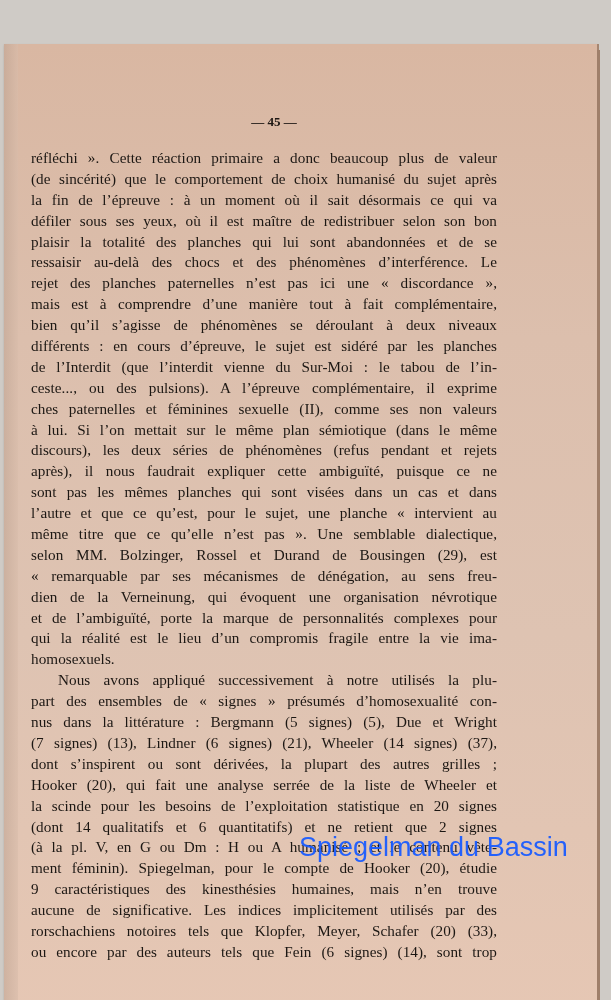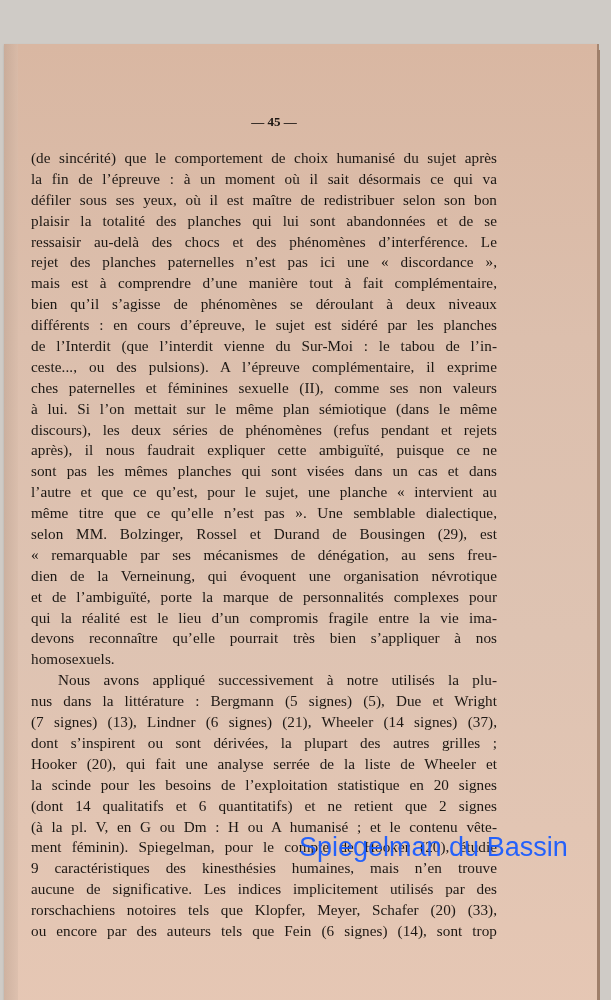--- a/index.html
+++ b/index.html
@@ -90,20 +90,21 @@
 <body>
 
 <div class="page">
   <div class="page-edge-left"></div>
   <div class="page-edge-right"></div>
 
   <div class="page-number">— 45 —</div>
 
   <div class="text-block" id="text-block">
       <div>
+        <span class="line">réfléchi ». Cette réaction primaire a donc beaucoup plus de valeur</span>
         <span class="line">(de sincérité) que le comportement de choix humanisé du sujet après</span>
         <span class="line">la fin de l’épreuve : à un moment où il sait désormais ce qui va</span>
         <span class="line">défiler sous ses yeux, où il est maître de redistribuer selon son bon</span>
         <span class="line">plaisir la totalité des planches qui lui sont abandonnées et de se</span>
         <span class="line">ressaisir au-delà des chocs et des phénomènes d’interférence. Le</span>
         <span class="line">rejet des planches paternelles n’est pas ici une « discordance »,</span>
         <span class="line">mais est à comprendre d’une manière tout à fait complémentaire,</span>
         <span class="line">bien qu’il s’agisse de phénomènes se déroulant à deux niveaux</span>
         <span class="line">différents : en cours d’épreuve, le sujet est sidéré par les planches</span>
         <span class="line">de l’Interdit (que l’interdit vienne du Sur-Moi : le tabou de l’in-</span>
@@ -113,25 +114,25 @@
         <span class="line">discours), les deux séries de phénomènes (refus pendant et rejets</span>
         <span class="line">après), il nous faudrait expliquer cette ambiguïté, puisque ce ne</span>
         <span class="line">sont pas les mêmes planches qui sont visées dans un cas et dans</span>
         <span class="line">l’autre et que ce qu’est, pour le sujet, une planche « intervient au</span>
         <span class="line">même titre que ce qu’elle n’est pas ». Une semblable dialectique,</span>
         <span class="line">selon MM. Bolzinger, Rossel et Durand de Bousingen (29), est</span>
         <span class="line">« remarquable par ses mécanismes de dénégation, au sens freu-</span>
         <span class="line">dien de la Verneinung, qui évoquent une organisation névrotique</span>
         <span class="line">et de l’ambiguïté, porte la marque de personnalités complexes pour</span>
         <span class="line">qui la réalité est le lieu d’un compromis fragile entre la vie ima-</span>
-        <span class="line">devons reconnaître qu’elle pourrait très bien s’appliquer à nos</span>
         <span class="line last">homosexuels.</span>
       </div>
       <div>
         <span class="line indent">Nous avons appliqué successivement à notre utilisés la plu-</span>
+        <span class="line">part des ensembles de « signes » présumés d’homosexualité con-</span>
         <span class="line">nus dans la littérature : Bergmann (5 signes) (5), Due et Wright</span>
         <span class="line">(7 signes) (13), Lindner (6 signes) (21), Wheeler (14 signes) (37),</span>
         <span class="line">dont s’inspirent ou sont dérivées, la plupart des autres grilles ;</span>
         <span class="line">Hooker (20), qui fait une analyse serrée de la liste de Wheeler et</span>
         <span class="line">la scinde pour les besoins de l’exploitation statistique en 20 signes</span>
         <span class="line">(dont 14 qualitatifs et 6 quantitatifs) et ne retient que 2 signes</span>
         <span class="line">(à la pl. V, en G ou Dm : H ou A humanisé ; et le contenu vête-</span>
         <span class="line">ment féminin). Spiegelman, pour le compte de Hooker (20), étudie</span>
         <span class="line">9 caractéristiques des kinesthésies humaines, mais n’en trouve</span>
         <span class="line">aucune de significative. Les indices implicitement utilisés par des</span>

